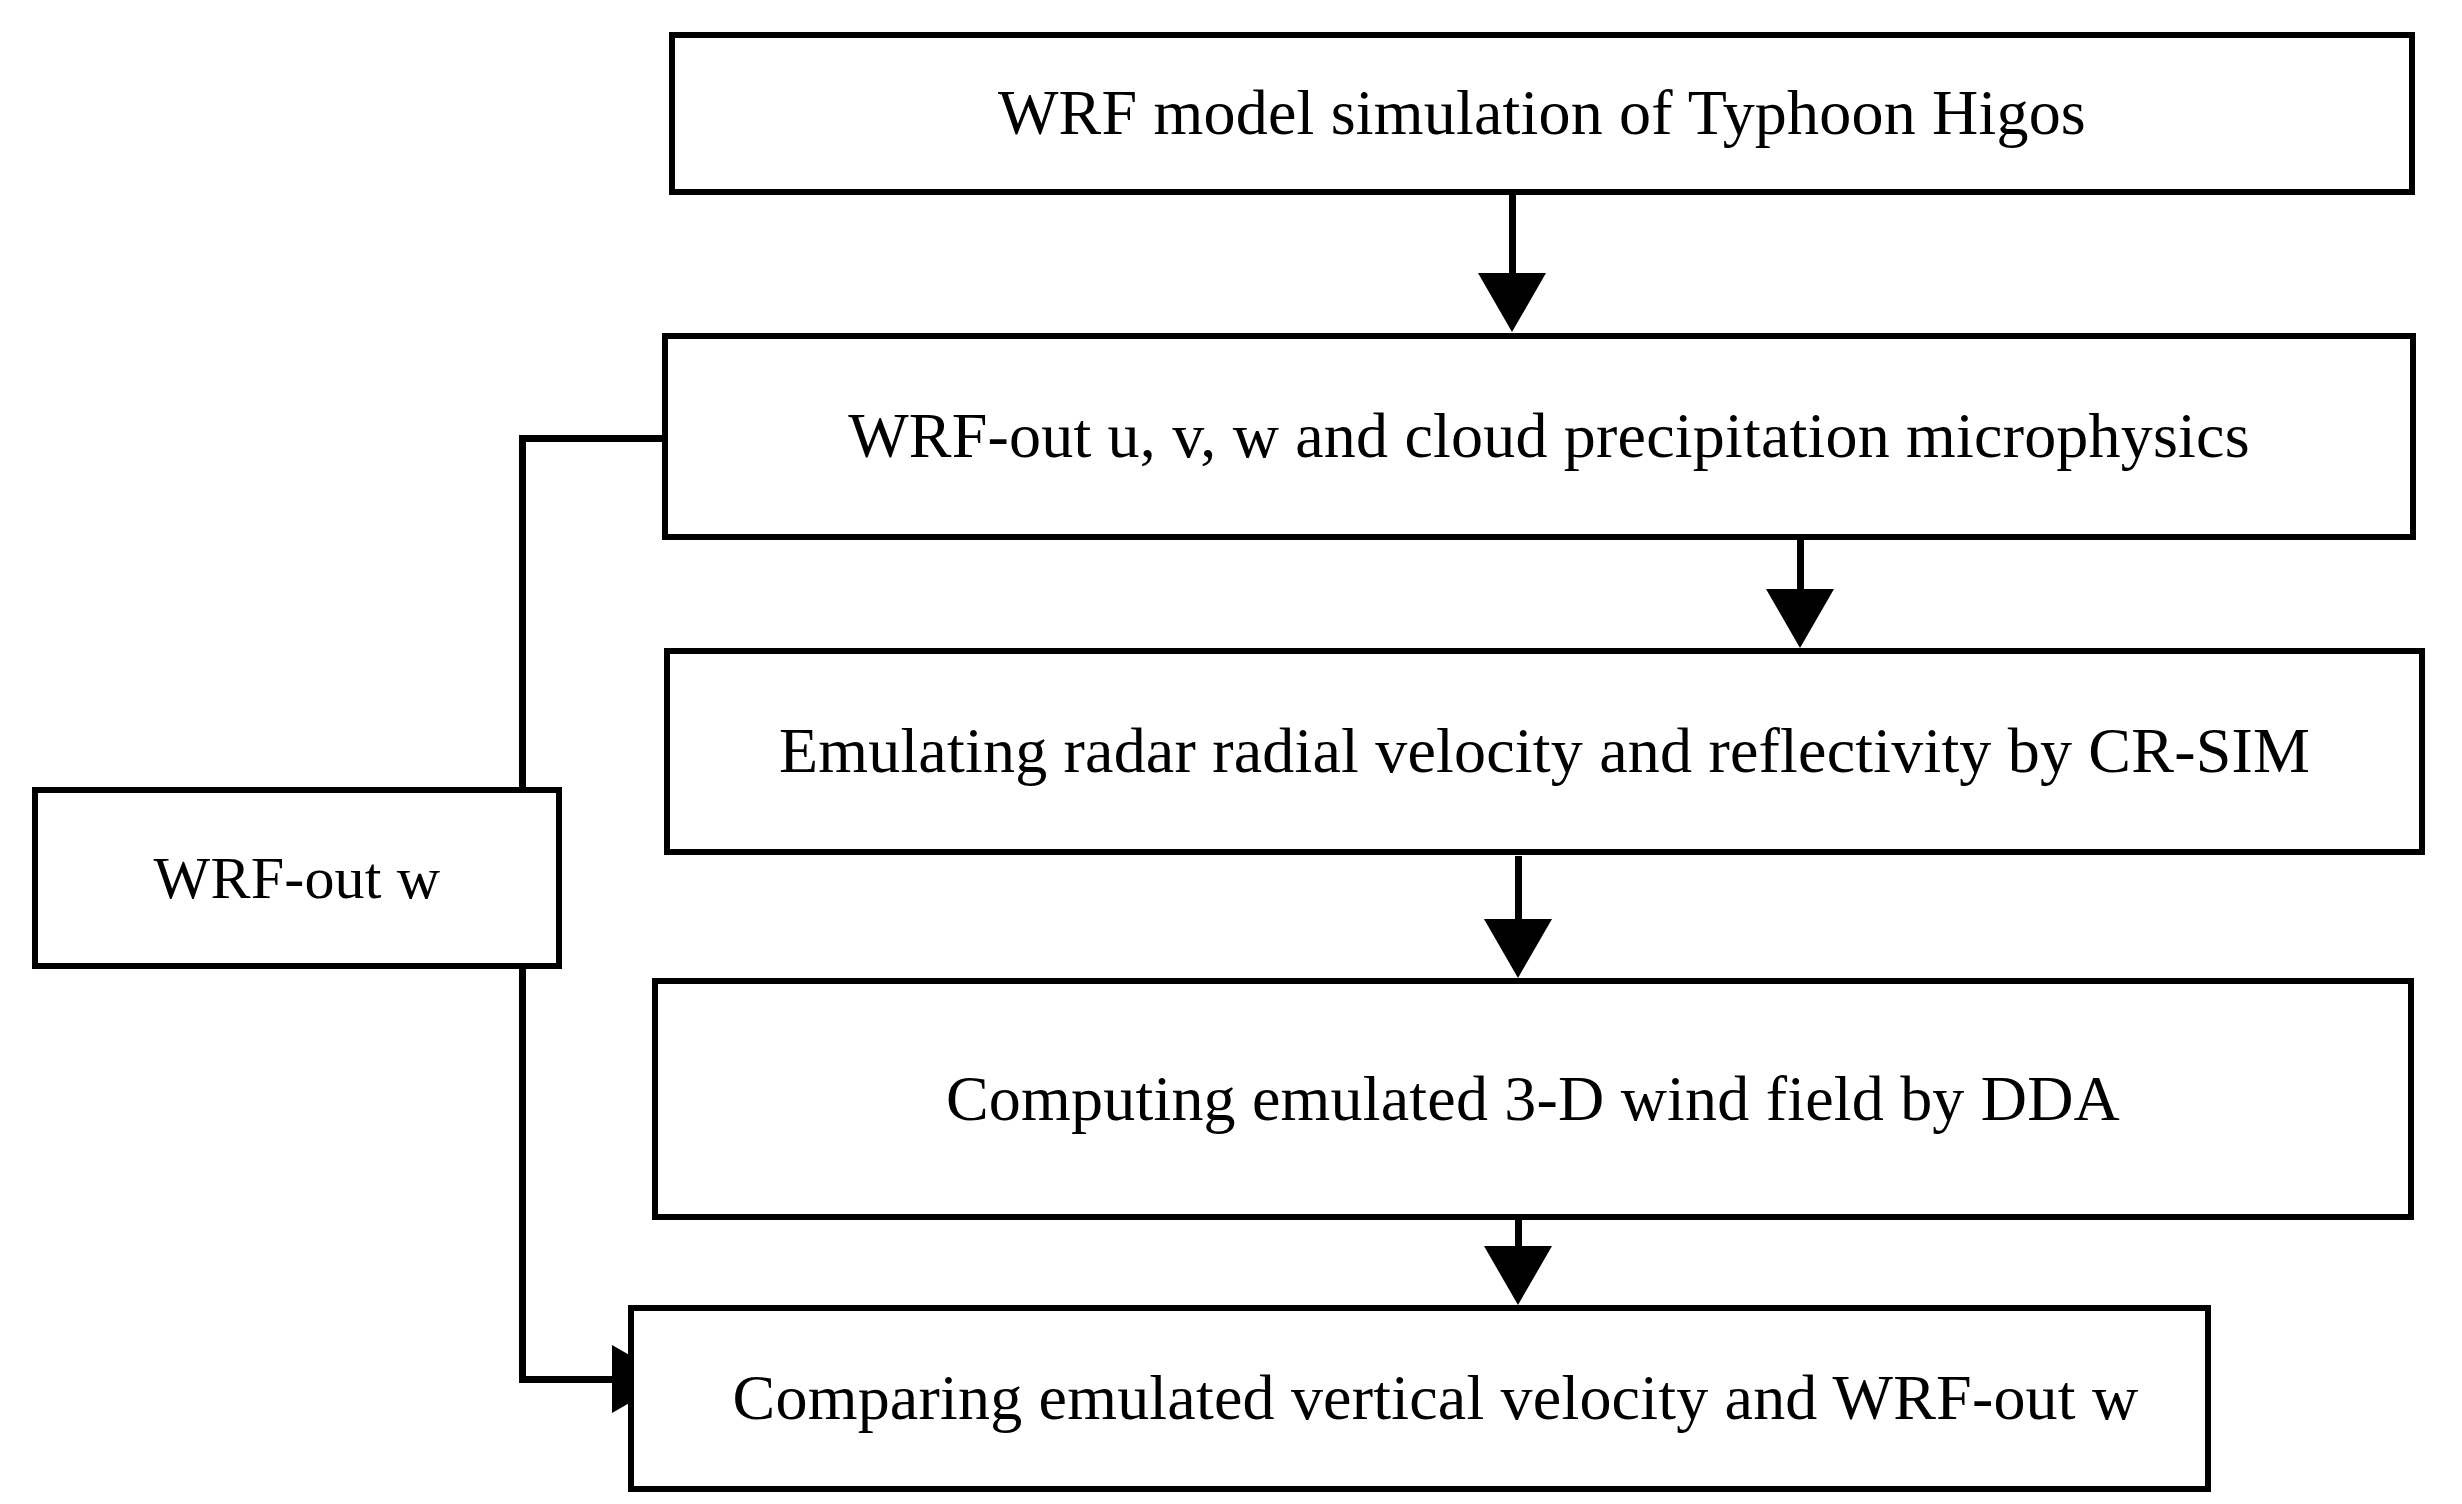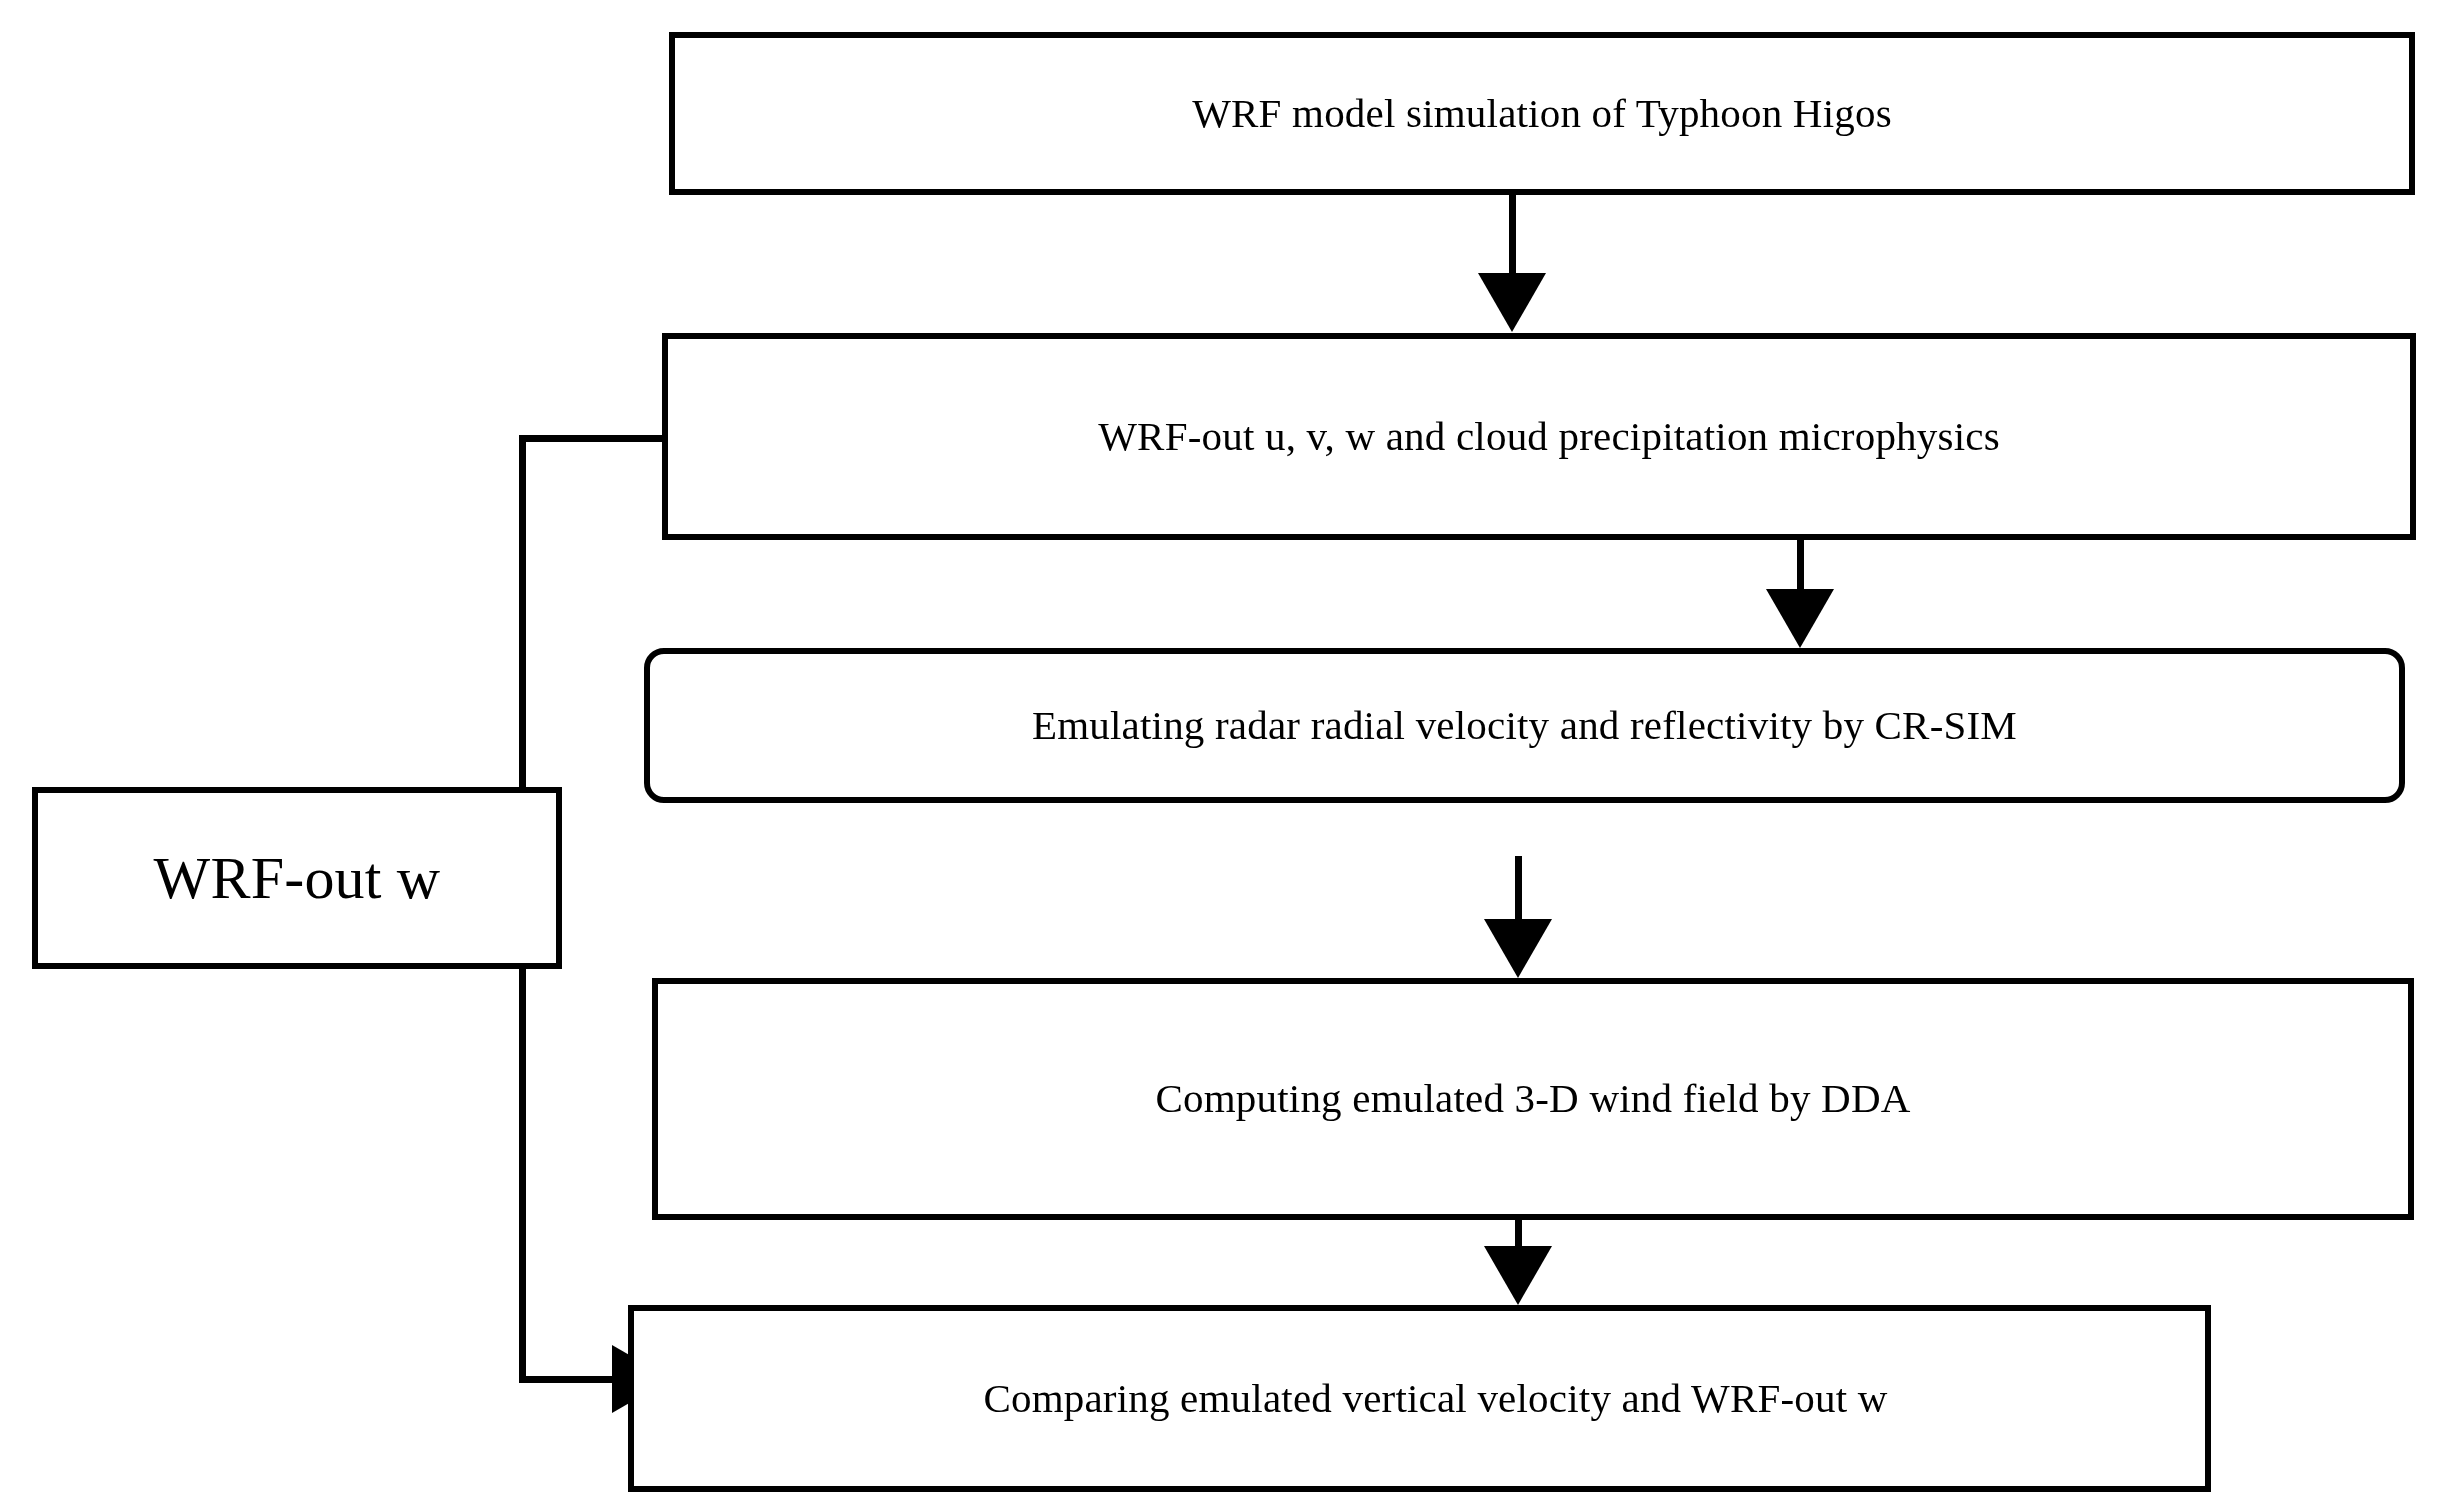--- a/index.html
+++ b/index.html
@@ -22,34 +22,34 @@
     background: #ffffff;
     border: 6.7px solid #000000;
     display: flex;
     align-items: center;
     justify-content: center;
     text-align: center;
     color: #000000;
     z-index: 3;
   }
   .node .label {
-    font-size: 41px;
+    font-size: 64px;
     line-height: 1.1;
     letter-spacing: 0.2px;
     white-space: nowrap;
     padding: 0 17px;
   }
   .node.side .label {
     font-size: 60px;
   }
 
   
   #node-wrf-sim        { left: 669px;  top: 32px;   width: 1746px; height: 163px; }
   #node-wrf-out-fields { left: 662px;  top: 333px;  width: 1754px; height: 207px; padding-left: 20px; }
-  #node-crsim          { left: 644px;  top: 648px;  width: 1761px; height: 155px; border-radius: 20px; }
+  #node-crsim          { left: 664px;  top: 648px;  width: 1761px; height: 207px; }
   #node-dda            { left: 652px;  top: 978px; width: 1762px; height: 242px; }
   #node-compare        { left: 628px;  top: 1305px; width: 1583px; height: 187px; padding-left: 32px; }
   #node-wrf-out-w      { left: 32px;   top: 787px;  width: 530px;  height: 182px; }
 
   
   .conn-v {
     position: absolute;
     width: 6.7px;
     background: #000000;
     z-index: 1;

